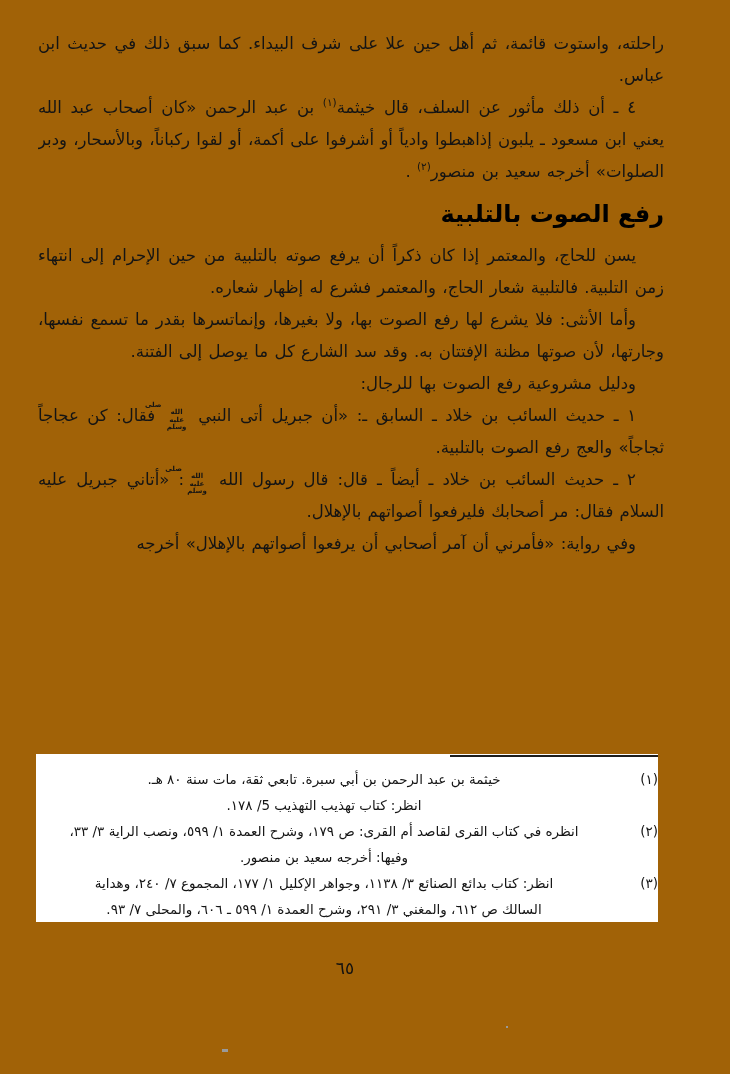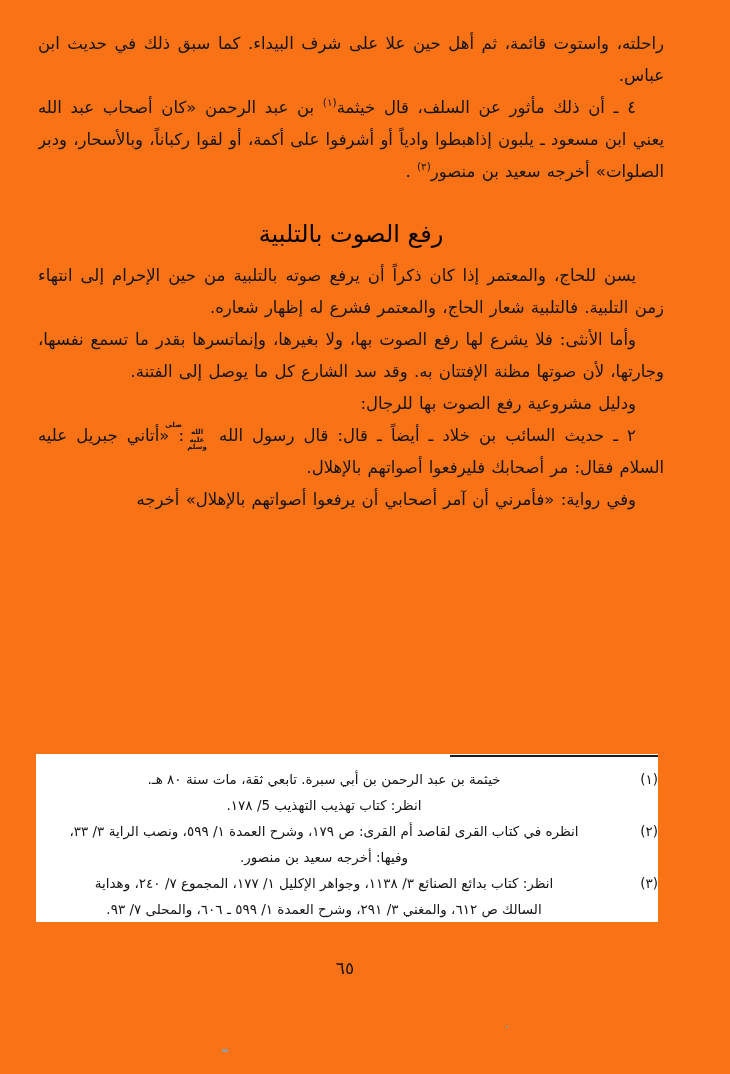--- a/index.html
+++ b/index.html
@@ -5,21 +5,21 @@
   html, body { margin: 0; padding: 0; }
   body {
     width: 730px; height: 1074px;
     background: #ffffff;
     font-family: "DejaVu Sans", sans-serif;
     color: #161616;
   }
   .page {
     position: relative;
     width: 730px; height: 1074px;
-    background: #f97316;
+    background: #a16207;
     direction: rtl;
     overflow: hidden;
   }
   .main {
     position: absolute;
     top: 28px; right: 66px; left: 38px;
     height: 726px;
     overflow: hidden;
   }
   .para {
@@ -42,23 +42,23 @@
     width: 26px;
     font-size: 7px;
     line-height: 7.5px;
     text-align: center;
     vertical-align: middle;
     font-weight: bold;
     word-spacing: 0;
   }
   .heading {
     font-size: 24px;
-    font-weight: normal;
-    text-align: center;
-    margin: 32px 0 12px 0;
+    font-weight: bold;
+    text-align: right;
+    margin: 12px 0 12px 0;
     color: #000000;
     letter-spacing: 1px;
   }
   .footnotes {
     position: absolute;
     top: 754px; right: 72px; left: 36px;
     background: #ffffff;
     font-size: 13.5px;
     color: #141414;
     padding-top: 1px;
@@ -100,20 +100,21 @@
   <div class="main">
     <div>
         <p class="para"><span>راحلته، واستوت قائمة، ثم أهل حين علا على شرف البيداء. كما سبق ذلك في حديث ابن عباس.</span></p>
         <p class="para indent"><span>٤ ـ أن ذلك مأثور عن السلف، قال خيثمة</span><sup class="fn-ref">(١)</sup><span> بن عبد الرحمن «كان أصحاب عبد الله يعني ابن مسعود ـ يلبون إذاهبطوا وادياً أو أشرفوا على أكمة، أو لقوا ركباناً، وبالأسحار، ودبر الصلوات» أخرجه سعيد بن منصور</span><sup class="fn-ref">(٢)</sup><span> .</span></p>
       </div>
     <h1 class="heading">رفع الصوت بالتلبية</h1>
     <div>
         <p class="para indent"><span>يسن للحاج، والمعتمر إذا كان ذكراً أن يرفع صوته بالتلبية من حين الإحرام إلى انتهاء زمن التلبية. فالتلبية شعار الحاج، والمعتمر فشرع له إظهار شعاره.</span></p>
         <p class="para indent"><span>وأما الأنثى: فلا يشرع لها رفع الصوت بها، ولا بغيرها، وإنماتسرها بقدر ما تسمع نفسها، وجارتها، لأن صوتها مظنة الإفتتان به. وقد سد الشارع كل ما يوصل إلى الفتنة.</span></p>
         <p class="para indent"><span>ودليل مشروعية رفع الصوت بها للرجال:</span></p>
+        <p class="para indent"><span>١ ـ حديث السائب بن خلاد ـ السابق ـ: «أن جبريل أتى النبي </span><span class="honorific">صلى الله عليه وسلم</span><span> فقال: كن عجاجاً ثجاجاً» والعج رفع الصوت بالتلبية.</span></p>
         <p class="para indent"><span>٢ ـ حديث السائب بن خلاد ـ أيضاً ـ قال: قال رسول الله </span><span class="honorific">صلى الله عليه وسلم</span><span>: «أتاني جبريل عليه السلام فقال: مر أصحابك فليرفعوا أصواتهم بالإهلال.</span></p>
         <p class="para indent"><span>وفي رواية: «فأمرني أن آمر أصحابي أن يرفعوا أصواتهم بالإهلال» أخرجه</span></p>
       </div>
   </div>
 
   <div class="footnotes">
     <div class="fn-rule"></div>
     <div>
         <div class="footnote">
           <span class="fn-marker">(١)</span>

